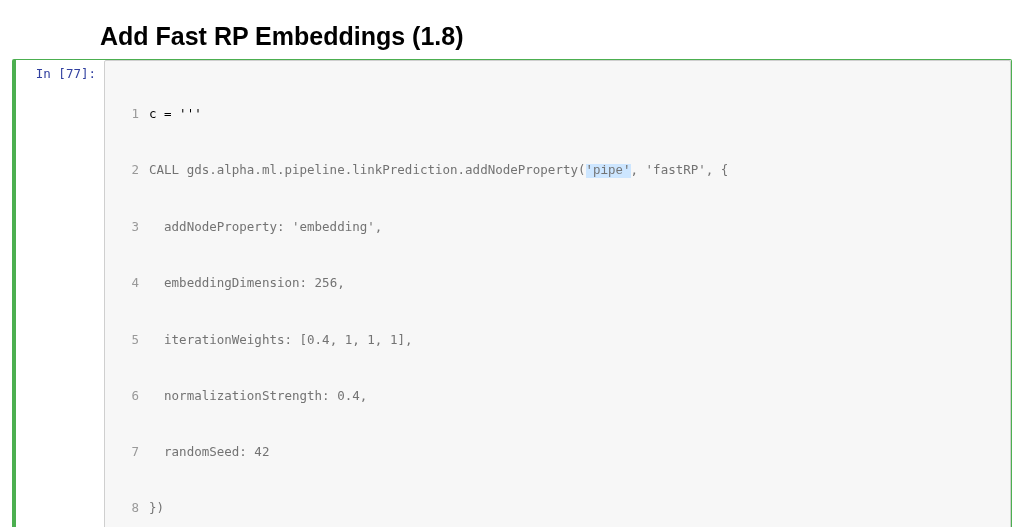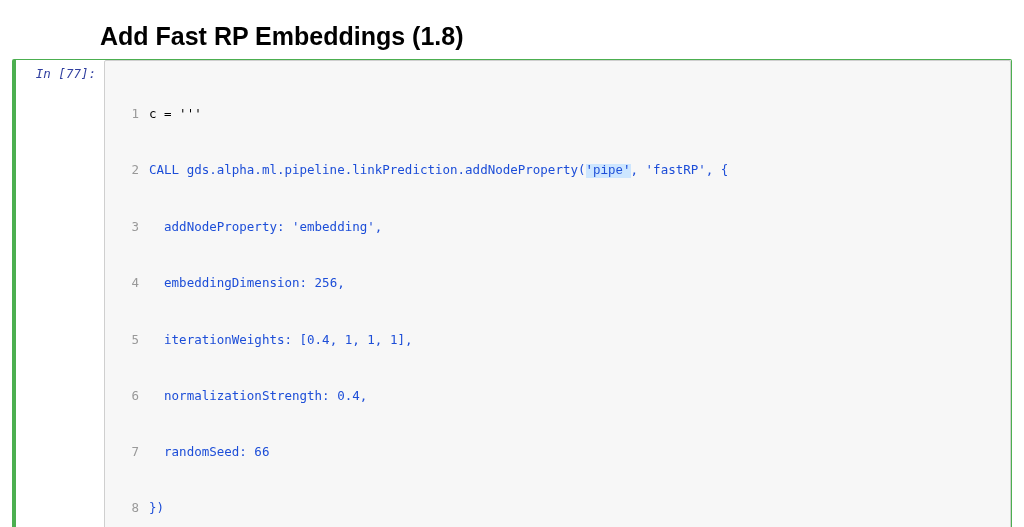--- a/index.html
+++ b/index.html
@@ -31,21 +31,21 @@
     border-radius: 2px;
   }
   .prompt {
     width: 80px;
     min-width: 80px;
     text-align: right;
     padding: 6px 8px 0 0;
     font-family: "Menlo", "Consolas", monospace;
     font-size: 12.5px;
   }
-  .prompt.in  { color: #303F9F; font-style: italic; }
+  .prompt.in  { color: #303F9F; }
   .code-area, .plain-output {
     flex: 1;
     font-family: "Menlo", "Consolas", monospace;
     font-size: 12.5px;
     line-height: 1.5;
     padding: 6px 8px;
     white-space: pre;
     overflow: hidden;
   }
   .code-area {
@@ -61,40 +61,40 @@
     min-width: 26px;
     text-align: right;
     padding-right: 10px;
     color: #999;
     user-select: none;
   }
   .code {
     flex: 1;
   }
   
-  .t-str    { color: #1d4ed8; }
+  .t-str    { color: #737373; }
   .t-hl     { background: #cde6ff; font-family: Liberation Mono, monospace; }
 </style>
 </head>
 <body>
 
 <div class="page">
 
   <div class="section-heading">Add Fast RP Embeddings (1.8)</div>
 
   <div class="cell selected">
     <div class="prompt in">In [77]:</div>
     <div class="code-area">
       <div class="code-line"><span class="gutter">1</span><span class="code"><span>c = '''</span></span></div>
       <div class="code-line"><span class="gutter">2</span><span class="code"><span class="t-str">CALL gds.alpha.ml.pipeline.linkPrediction.addNodeProperty(</span><span class="t-str t-hl">'pipe'</span><span class="t-str">, </span><span class="t-str">'fastRP'</span><span class="t-str">, {</span></span></div>
       <div class="code-line"><span class="gutter">3</span><span class="code"><span class="t-str">  addNodeProperty: 'embedding',</span></span></div>
       <div class="code-line"><span class="gutter">4</span><span class="code"><span class="t-str">  embeddingDimension: </span><span class="t-str">256</span><span class="t-str">,</span></span></div>
       <div class="code-line"><span class="gutter">5</span><span class="code"><span class="t-str">  iterationWeights: [</span><span class="t-str">0.4</span><span class="t-str">, </span><span class="t-str">1</span><span class="t-str">, </span><span class="t-str">1</span><span class="t-str">, </span><span class="t-str">1</span><span class="t-str">],</span></span></div>
       <div class="code-line"><span class="gutter">6</span><span class="code"><span class="t-str">  normalizationStrength: </span><span class="t-str">0.4</span><span class="t-str">,</span></span></div>
-      <div class="code-line"><span class="gutter">7</span><span class="code"><span class="t-str">  randomSeed: </span><span class="t-str">66</span></span></div>
+      <div class="code-line"><span class="gutter">7</span><span class="code"><span class="t-str">  randomSeed: </span><span class="t-str">42</span></span></div>
       <div class="code-line"><span class="gutter">8</span><span class="code"><span class="t-str">})</span></span></div>
       
       
       
     </div>
   </div>
 
 </div>
 
 </body></html>

